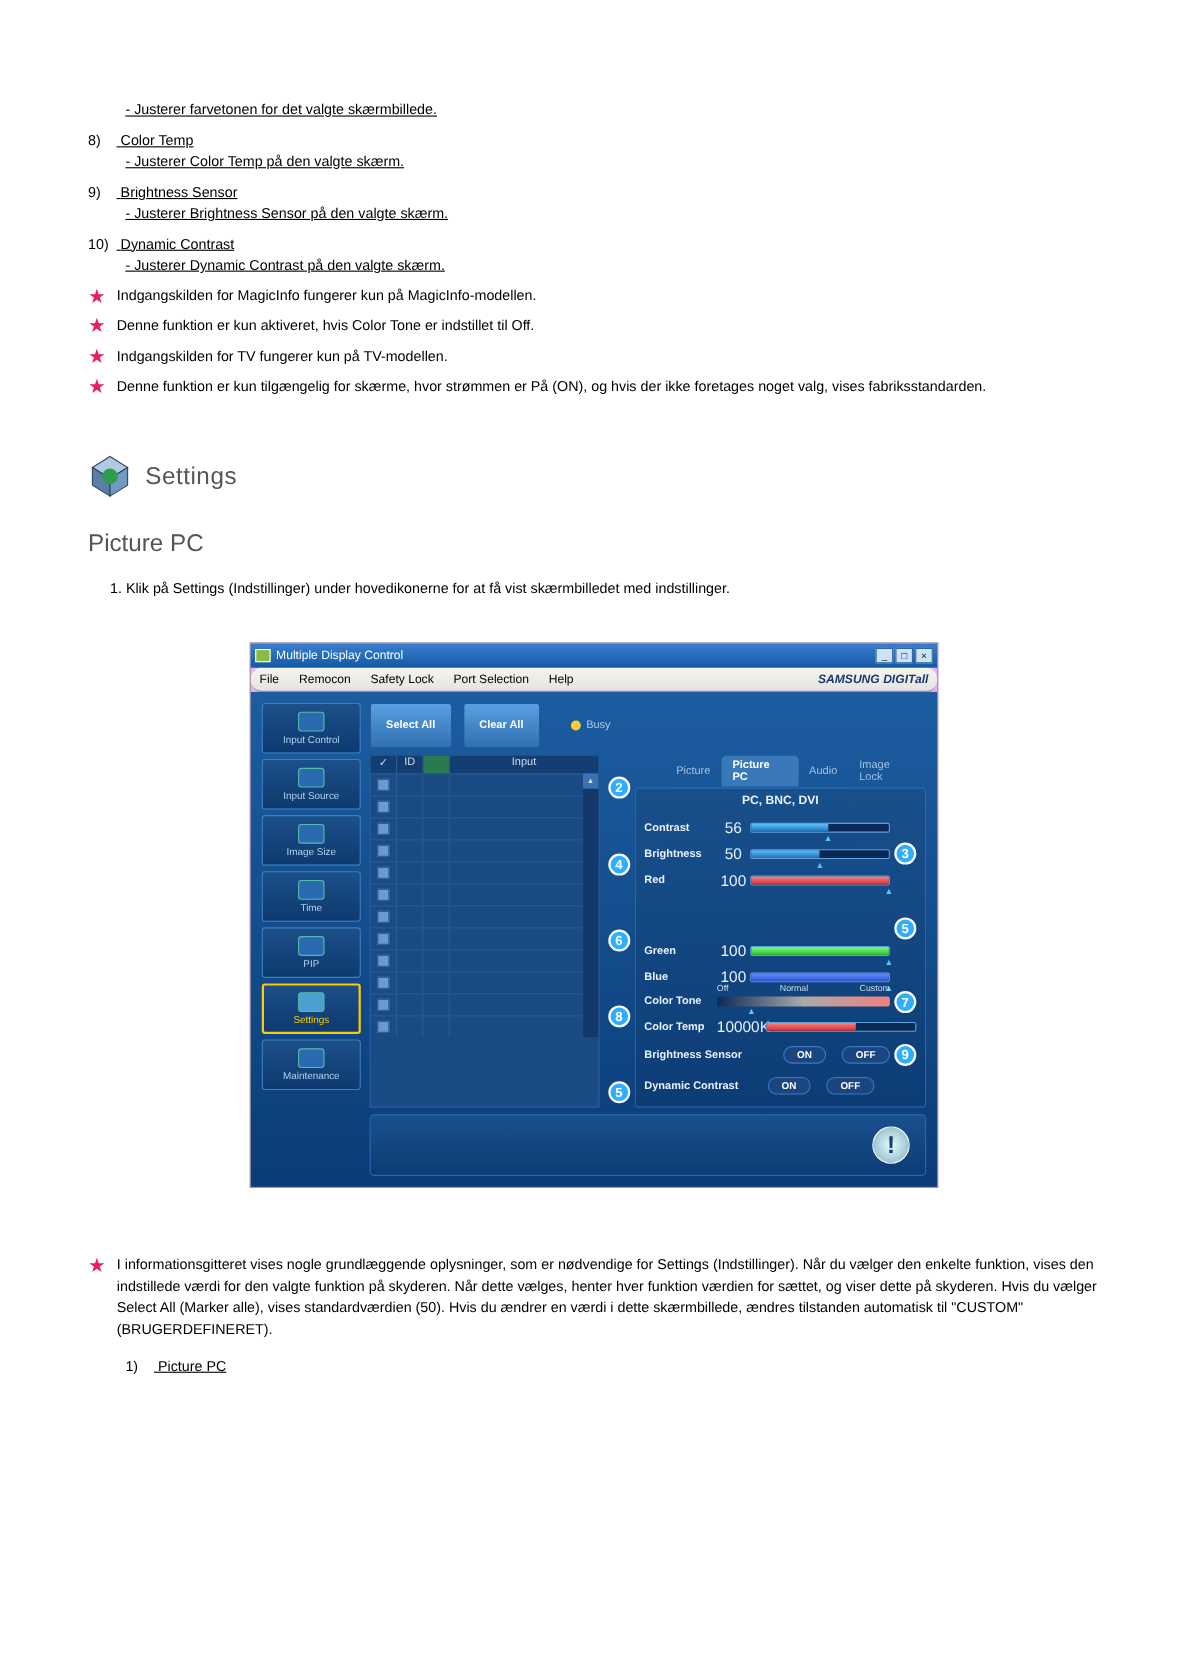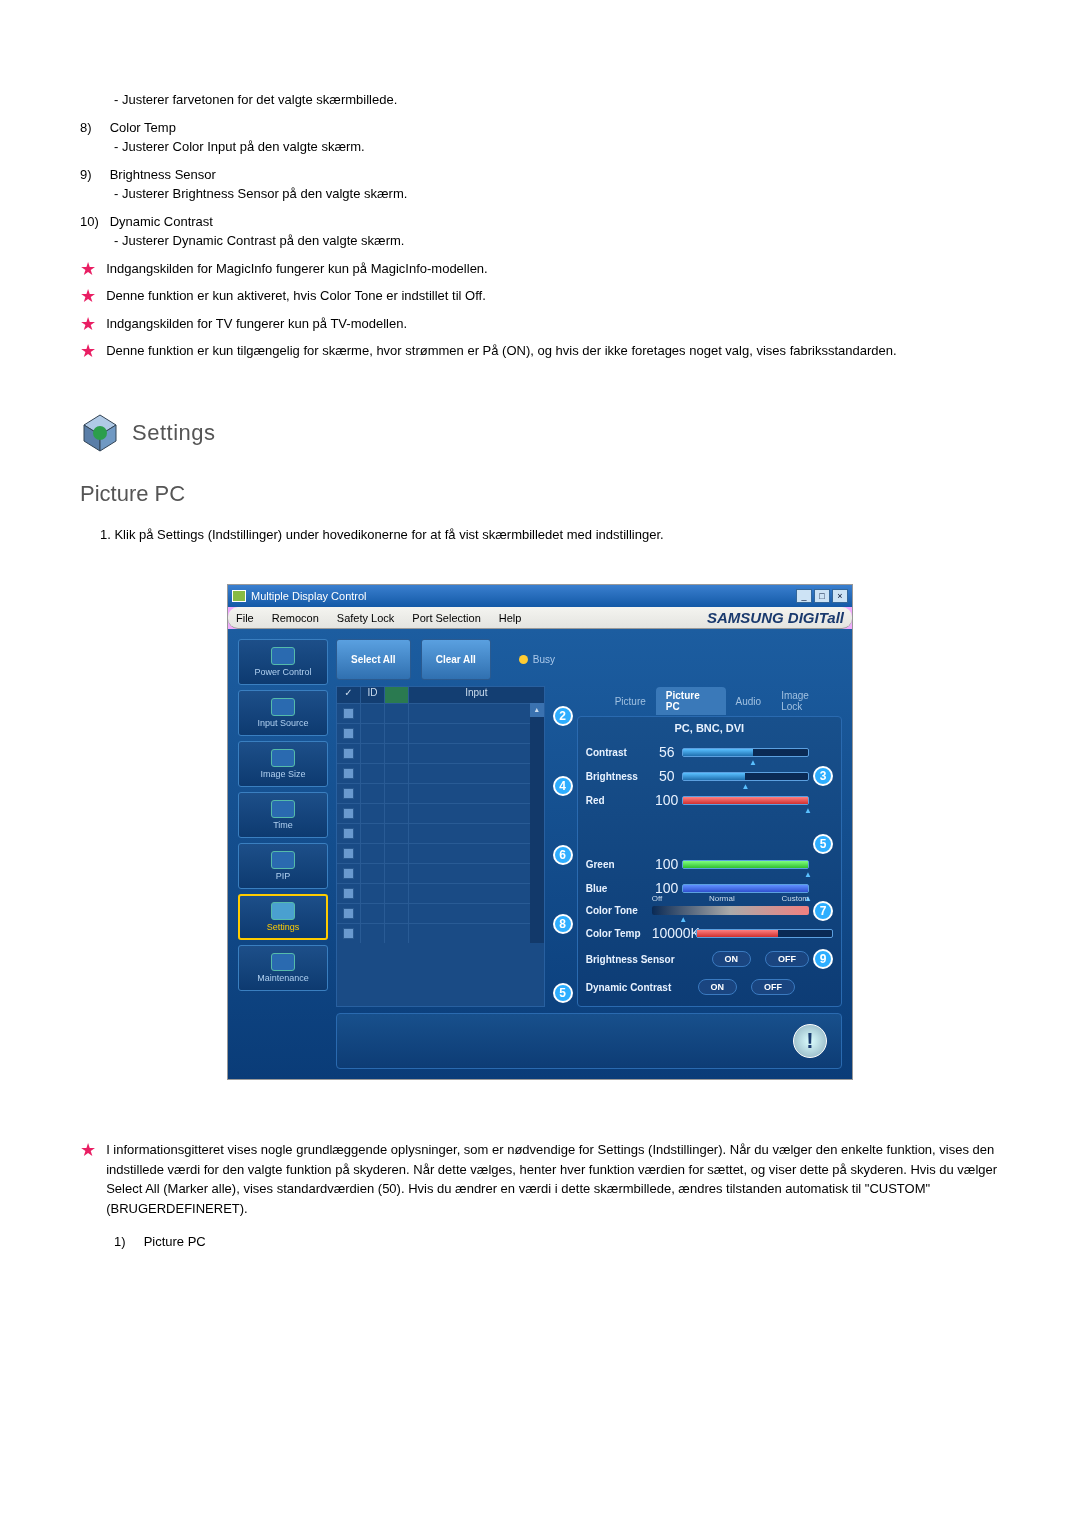--- a/index.html
+++ b/index.html
@@ -4,21 +4,21 @@
   <style>
     * { margin: 0; padding: 0; box-sizing: border-box; }
     body {
       font-family: Arial, Helvetica, sans-serif;
       font-size: 13px;
       color: #000;
       background: #fff;
       padding: 90px 80px 60px 80px;
       width: 1080px;
     }
-    .list-item { margin-bottom: 8px; line-height: 1.5; }
+    .list-item { margin-bottom: 8px; line-height: 1.5; text-decoration: underline; }
     .list-marker { display: inline-block; min-width: 26px; }
     .sub-desc { margin-left: 34px; }
     .star-line { display: flex; align-items: flex-start; margin-bottom: 6px; line-height: 1.5; }
     .star-icon { color: #e91e63; font-size: 18px; margin-right: 10px; flex-shrink: 0; line-height: 1.2; }
     .star-text { flex: 1; }
     .section-header { display: flex; align-items: center; margin: 50px 0 28px 0; }
     .settings-icon {
       width: 40px; height: 40px;
       margin-right: 12px;
       position: relative;
@@ -56,21 +56,21 @@
       height: 22px;
       display: flex;
       align-items: center;
       padding: 0 8px;
       gap: 18px;
       color: #000;
       font-size: 11px;
       border-bottom: 1px solid #999;
       border-radius: 10px;
     }
-    .samsung { margin-left: auto; font-style: italic; font-size: 15px; color: #1a3a6e; font-weight: bold; }
+    .samsung { margin-left: auto; font-style: italic; font-size: 11px; color: #1a3a6e; font-weight: bold; }
     .app-body {
       background: linear-gradient(#1c5da0,#0a3c78);
       padding: 10px;
       display: flex;
       gap: 8px;
     }
     .left-nav { width: 90px; display: flex; flex-direction: column; gap: 5px; }
     .nav-btn {
       height: 46px;
       background: linear-gradient(#1d4f89,#0d3a70);
@@ -160,21 +160,21 @@
 </head>
 <body>
 
 <div class="list-item">
   <span class="sub-desc">- Justerer farvetonen for det valgte skærmbillede.</span>
 </div>
 
 <div class="list-item">
   <span class="list-marker">8)</span>
   <span>Color Temp</span>
-  <div class="sub-desc">- Justerer Color Input på den valgte skærm.</div>
+  <div class="sub-desc">- Justerer Color Temp på den valgte skærm.</div>
 </div>
 <div class="list-item">
   <span class="list-marker">9)</span>
   <span>Brightness Sensor</span>
   <div class="sub-desc">- Justerer Brightness Sensor på den valgte skærm.</div>
 </div>
 <div class="list-item">
   <span class="list-marker">10)</span>
   <span>Dynamic Contrast</span>
   <div class="sub-desc">- Justerer Dynamic Contrast på den valgte skærm.</div>
@@ -230,21 +230,21 @@
     <span>Remocon</span>
     <span>Safety Lock</span>
     <span>Port Selection</span>
     <span>Help</span>
     <span class="samsung">SAMSUNG DIGITall</span>
   </div>
   <div class="app-body">
     <div class="left-nav">
       <div class="nav-btn">
           <span class="nav-icon"></span>
-          <span>Power Control</span>
+          <span>Input Control</span>
         </div>
       <div class="nav-btn">
           <span class="nav-icon"></span>
           <span>Input Source</span>
         </div>
       <div class="nav-btn">
           <span class="nav-icon"></span>
           <span>Image Size</span>
         </div>
       <div class="nav-btn">

